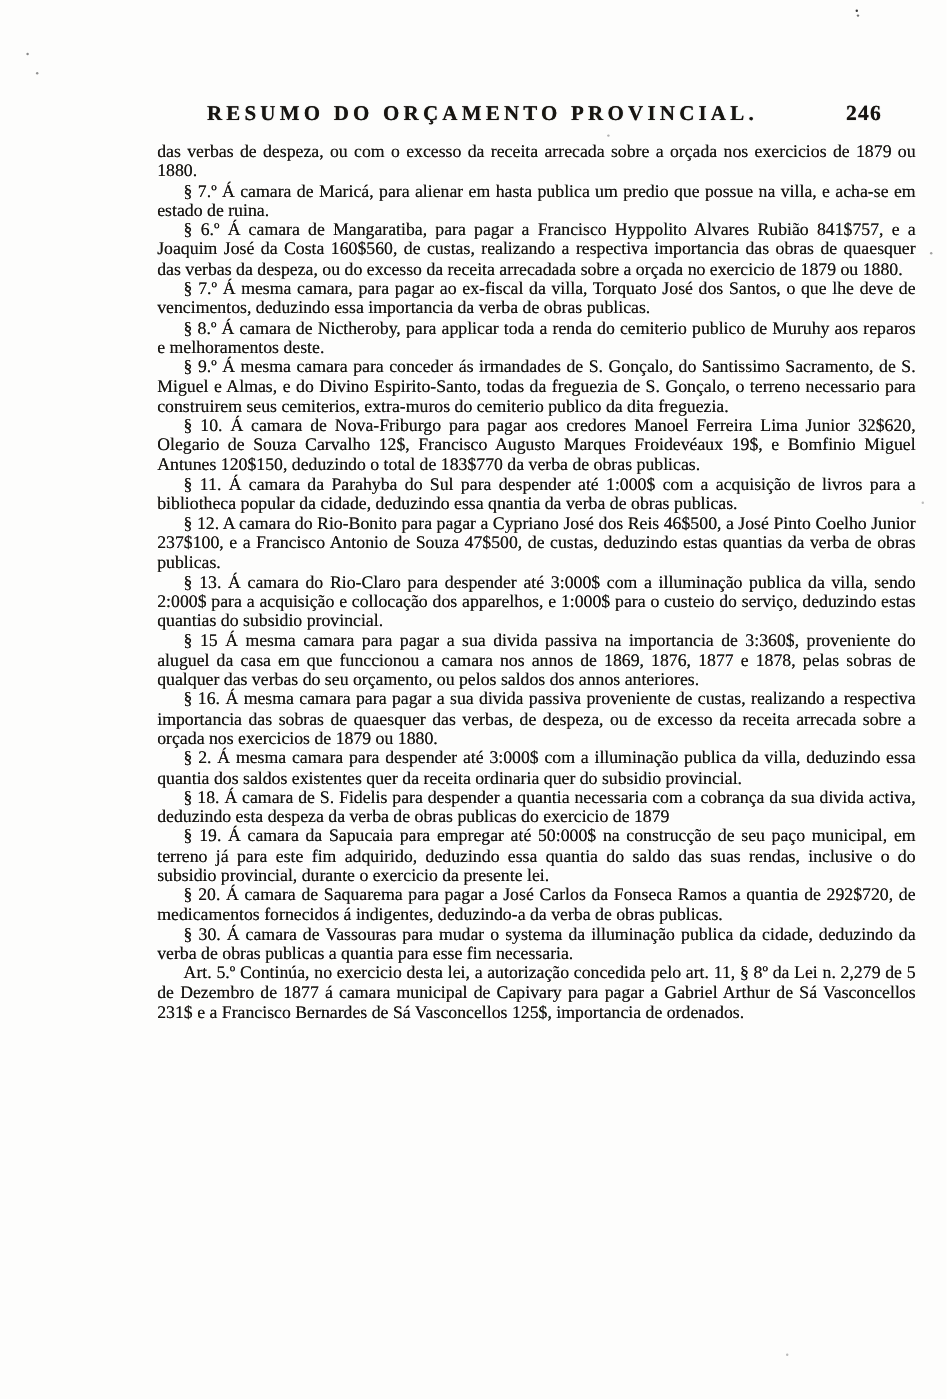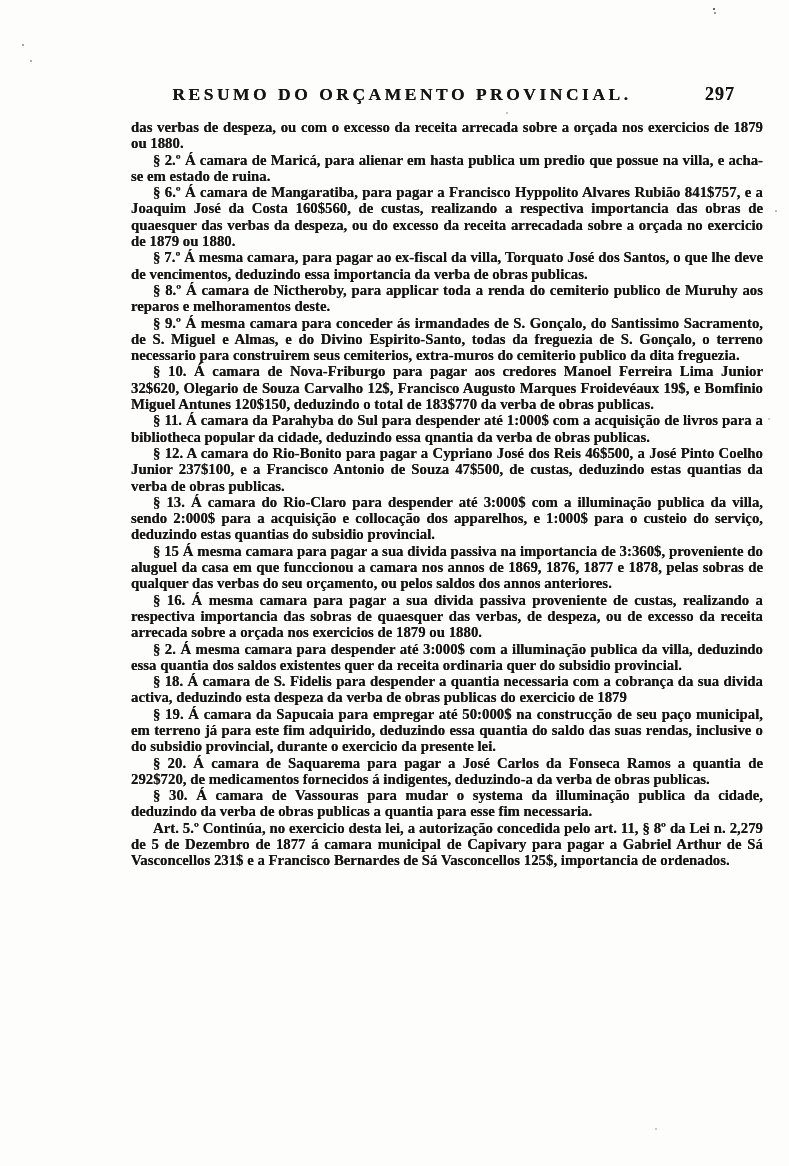--- a/index.html
+++ b/index.html
@@ -61,41 +61,41 @@
     top: 0;
     font-size: 18px;
     font-weight: bold;
     letter-spacing: 1px;
     text-shadow: 0 0 0.6px rgba(0,0,0,.8);
   }
   .body-text {
     margin: 11px 26px 0 131px;
     font-size: 14.8px;
     line-height: 16.3px;
-    font-weight: bold;
+    font-weight: normal;
     text-align: justify;
     text-shadow: 0 0 0.55px rgba(10,10,10,.75);
   }
   .body-text p { margin: 0; }
   .body-text p.indent { text-indent: 22px; }
 </style>
 </head>
 <body>
 
 <div class="page">
   <div class="noise"></div>
 
   <div class="header">
     <div class="title">RESUMO DO ORÇAMENTO PROVINCIAL.</div>
-    <div class="pageno">297</div>
+    <div class="pageno">246</div>
   </div>
 
   <div class="body-text">
       <p class="continuation">das verbas de despeza, ou com o excesso da receita arrecada sobre a orçada nos exercicios de 1879 ou 1880.</p>
-      <p class="indent">§ 2.º Á camara de Maricá, para alienar em hasta publica um predio que possue na villa, e acha-se em estado de ruina.</p>
+      <p class="indent">§ 7.º Á camara de Maricá, para alienar em hasta publica um predio que possue na villa, e acha-se em estado de ruina.</p>
       <p class="indent">§ 6.º Á camara de Mangaratiba, para pagar a Francisco Hyppolito Alvares Rubião 841$757, e a Joaquim José da Costa 160$560, de custas, realizando a respectiva importancia das obras de quaesquer das verbas da despeza, ou do excesso da receita arrecadada sobre a orçada no exercicio de 1879 ou 1880.</p>
       <p class="indent">§ 7.º Á mesma camara, para pagar ao ex-fiscal da villa, Torquato José dos Santos, o que lhe deve de vencimentos, deduzindo essa importancia da verba de obras publicas.</p>
       <p class="indent">§ 8.º Á camara de Nictheroby, para applicar toda a renda do cemiterio publico de Muruhy aos reparos e melhoramentos deste.</p>
       <p class="indent">§ 9.º Á mesma camara para conceder ás irmandades de S. Gonçalo, do Santissimo Sacramento, de S. Miguel e Almas, e do Divino Espirito-Santo, todas da freguezia de S. Gonçalo, o terreno necessario para construirem seus cemiterios, extra-muros do cemiterio publico da dita freguezia.</p>
       <p class="indent">§ 10. Á camara de Nova-Friburgo para pagar aos credores Manoel Ferreira Lima Junior 32$620, Olegario de Souza Carvalho 12$, Francisco Augusto Marques Froidevéaux 19$, e Bomfinio Miguel Antunes 120$150, deduzindo o total de 183$770 da verba de obras publicas.</p>
       <p class="indent">§ 11. Á camara da Parahyba do Sul para despender até 1:000$ com a acquisição de livros para a bibliotheca popular da cidade, deduzindo essa qnantia da verba de obras publicas.</p>
       <p class="indent">§ 12. A camara do Rio-Bonito para pagar a Cypriano José dos Reis 46$500, a José Pinto Coelho Junior 237$100, e a Francisco Antonio de Souza 47$500, de custas, deduzindo estas quantias da verba de obras publicas.</p>
       <p class="indent">§ 13. Á camara do Rio-Claro para despender até 3:000$ com a illuminação publica da villa, sendo 2:000$ para a acquisição e collocação dos apparelhos, e 1:000$ para o custeio do serviço, deduzindo estas quantias do subsidio provincial.</p>
       <p class="indent">§ 15 Á mesma camara para pagar a sua divida passiva na importancia de 3:360$, proveniente do aluguel da casa em que funccionou a camara nos annos de 1869, 1876, 1877 e 1878, pelas sobras de qualquer das verbas do seu orçamento, ou pelos saldos dos annos anteriores.</p>
       <p class="indent">§ 16. Á mesma camara para pagar a sua divida passiva proveniente de custas, realizando a respectiva importancia das sobras de quaesquer das verbas, de despeza, ou de excesso da receita arrecada sobre a orçada nos exercicios de 1879 ou 1880.</p>

